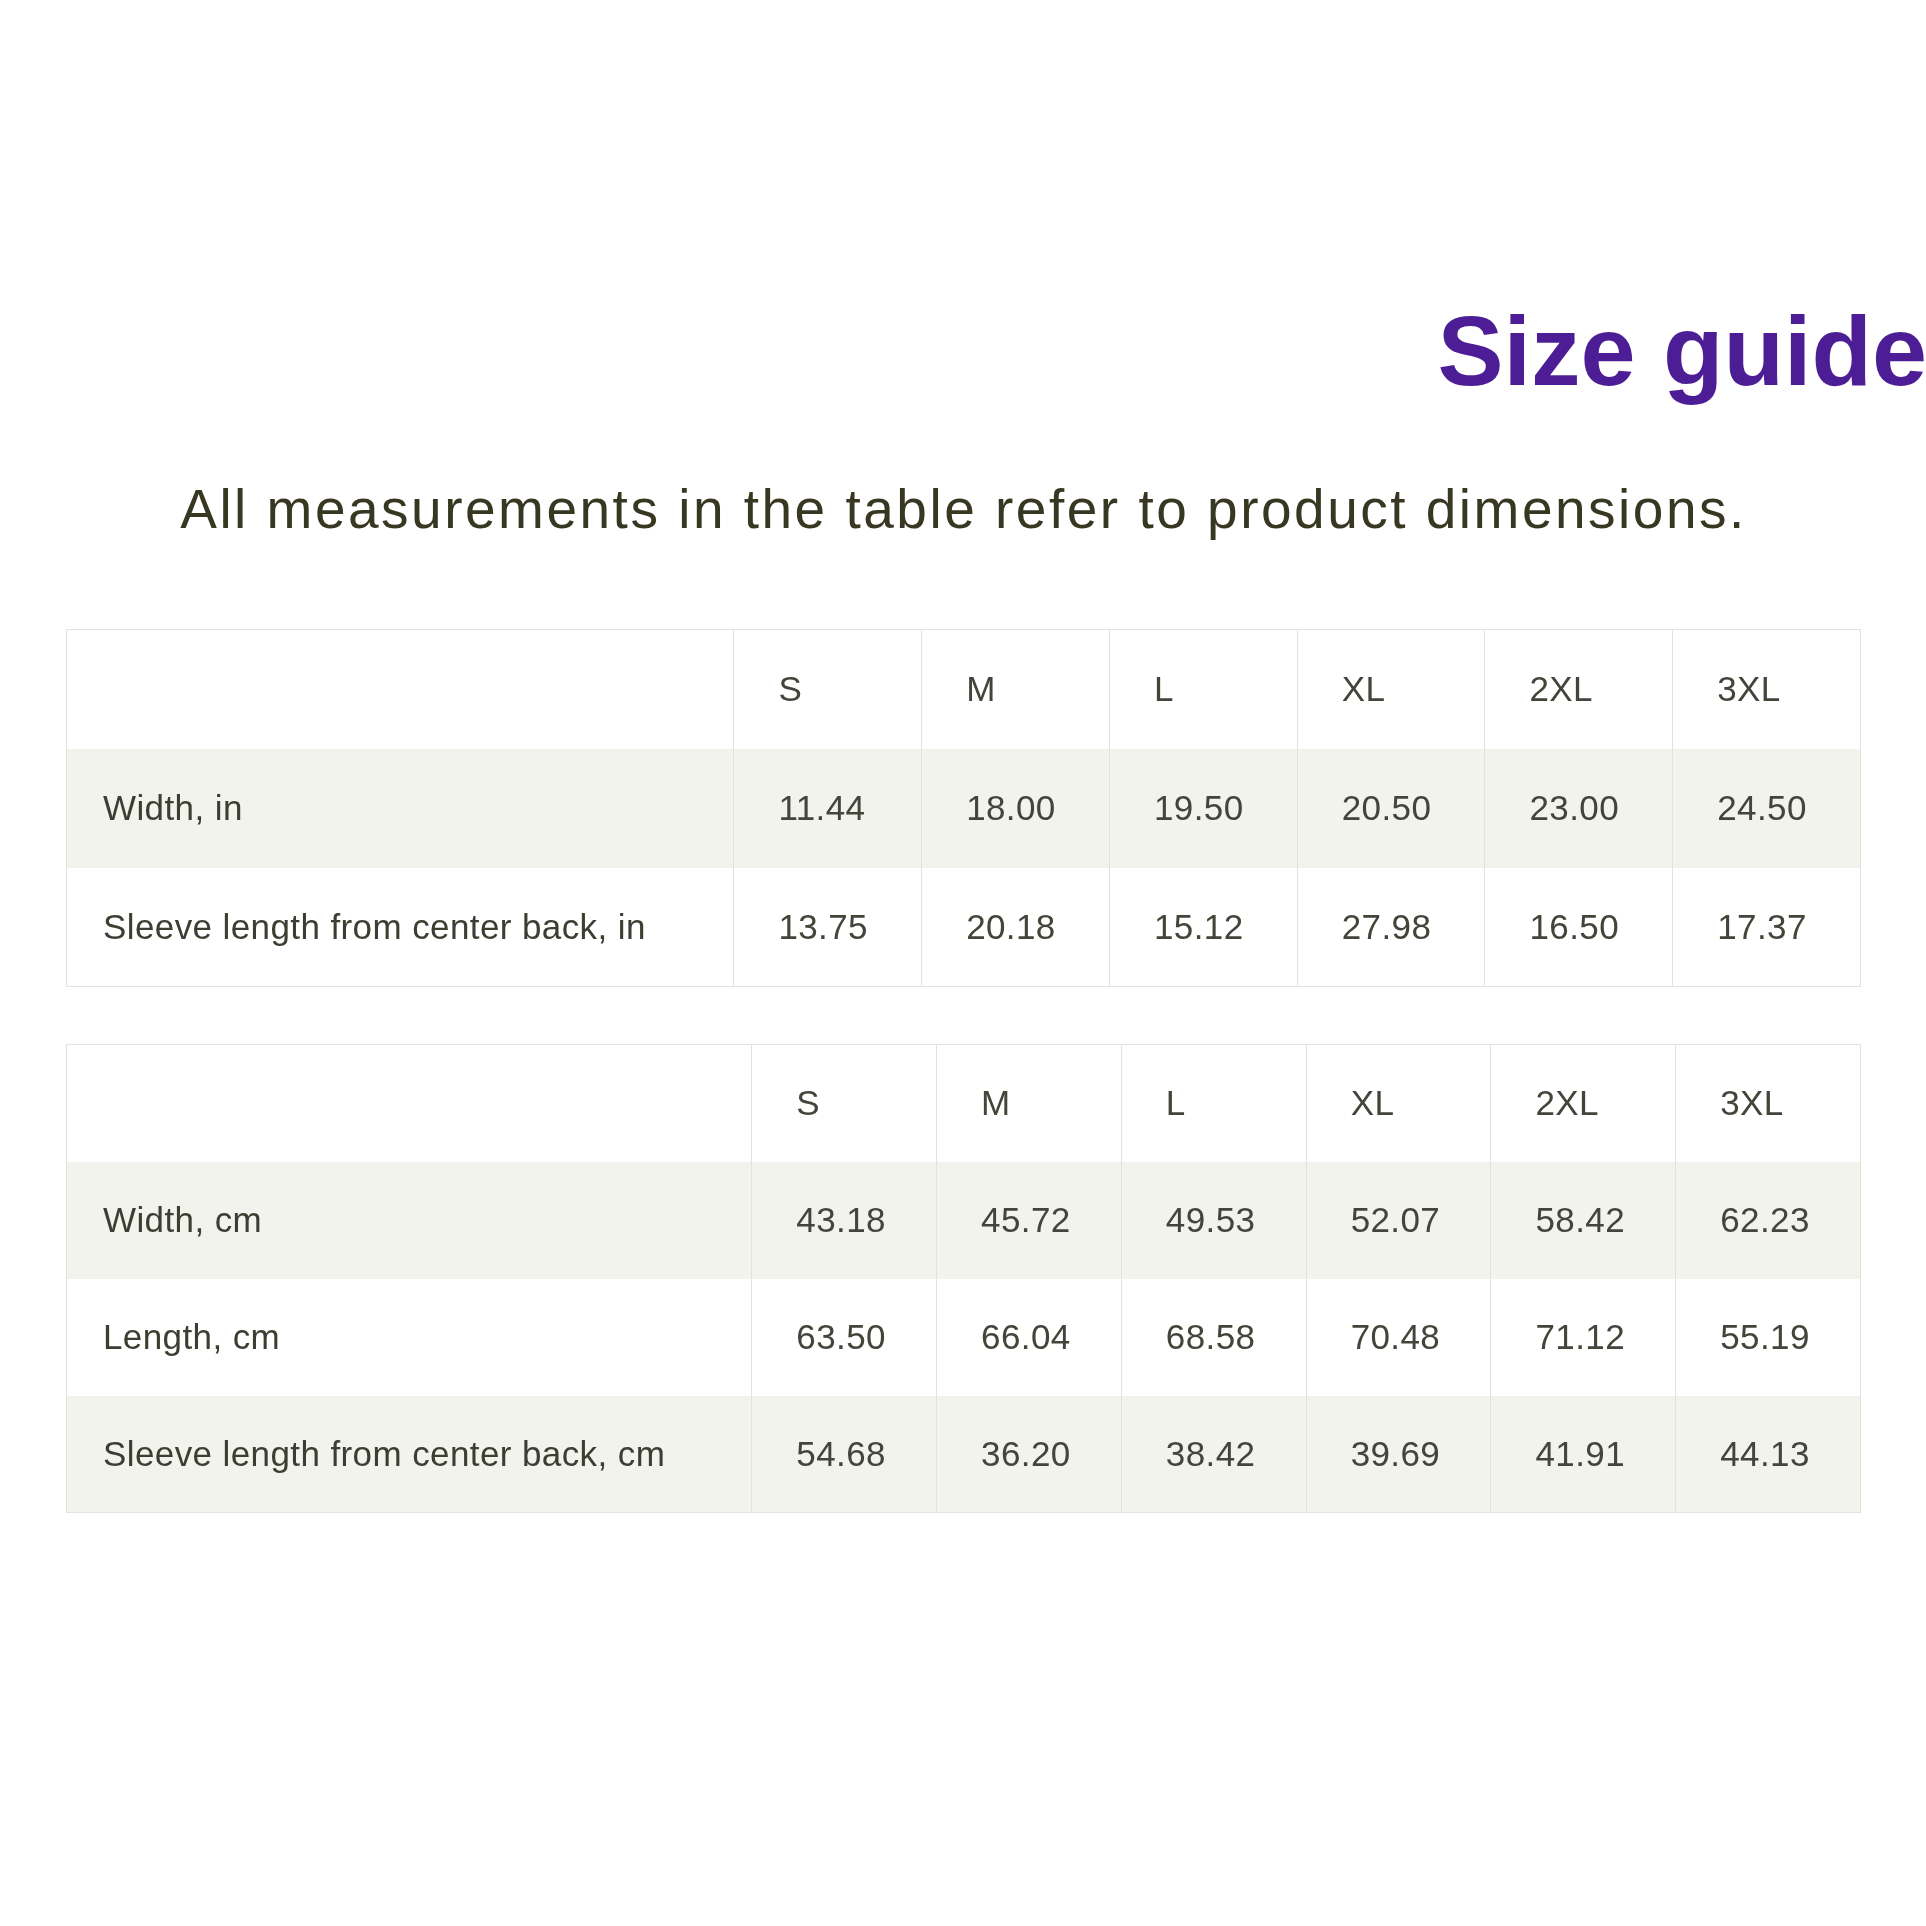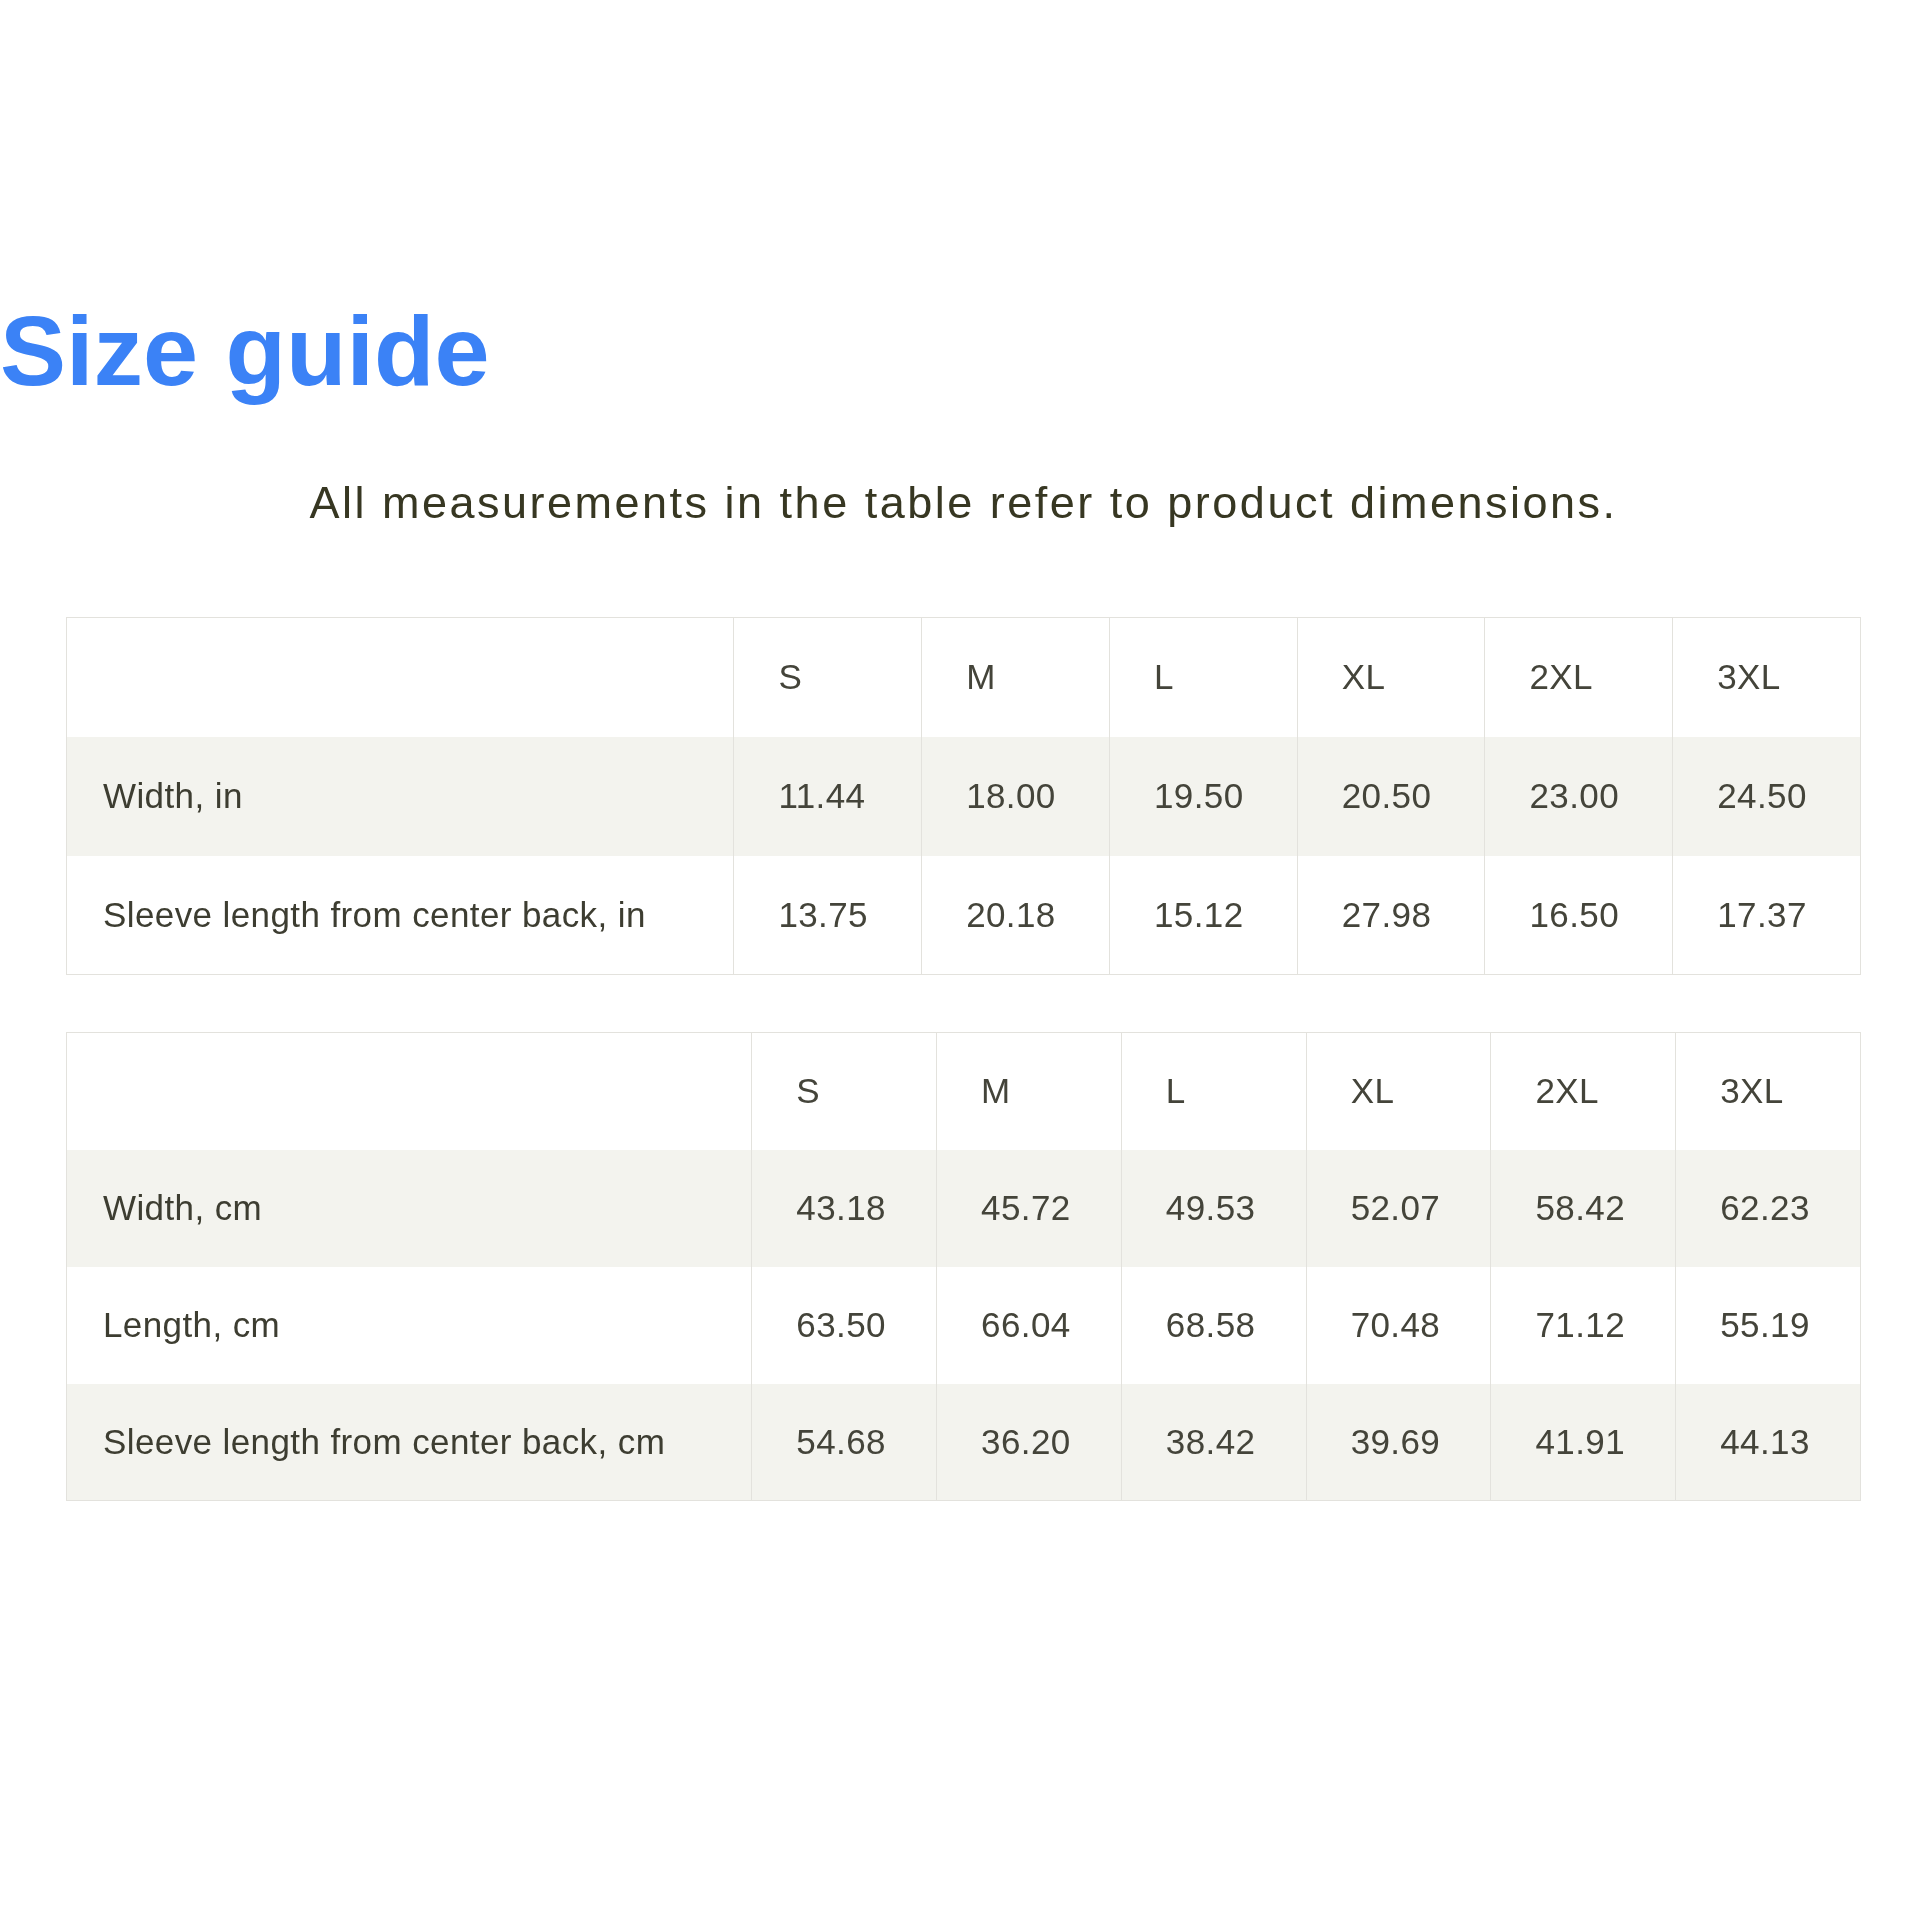--- a/index.html
+++ b/index.html
@@ -8,31 +8,31 @@
     background: #ffffff;
     width: 1927px;
     height: 1927px;
     overflow: hidden;
     font-family: "Liberation Sans", sans-serif;
   }
   main { padding-top: 301px; }
 
   h1.page-title {
     margin: 0;
-    text-align: left;
+    text-align: right;
     font-size: 99px;
     line-height: 1;
     font-weight: 700;
     letter-spacing: 0px;
-    color: #3b82f6;
+    color: #4c1d95;
   }
   p.page-subtitle {
     margin: 76px 0 0 0;
     text-align: center;
-    font-size: 45px;
+    font-size: 55px;
     line-height: 1.2;
     font-weight: 500;
     letter-spacing: 2.5px;
     color: #373722;
   }
 
   .tbl-wrap {
     width: 1795px;
     margin: 87px auto 0 auto;
   }

